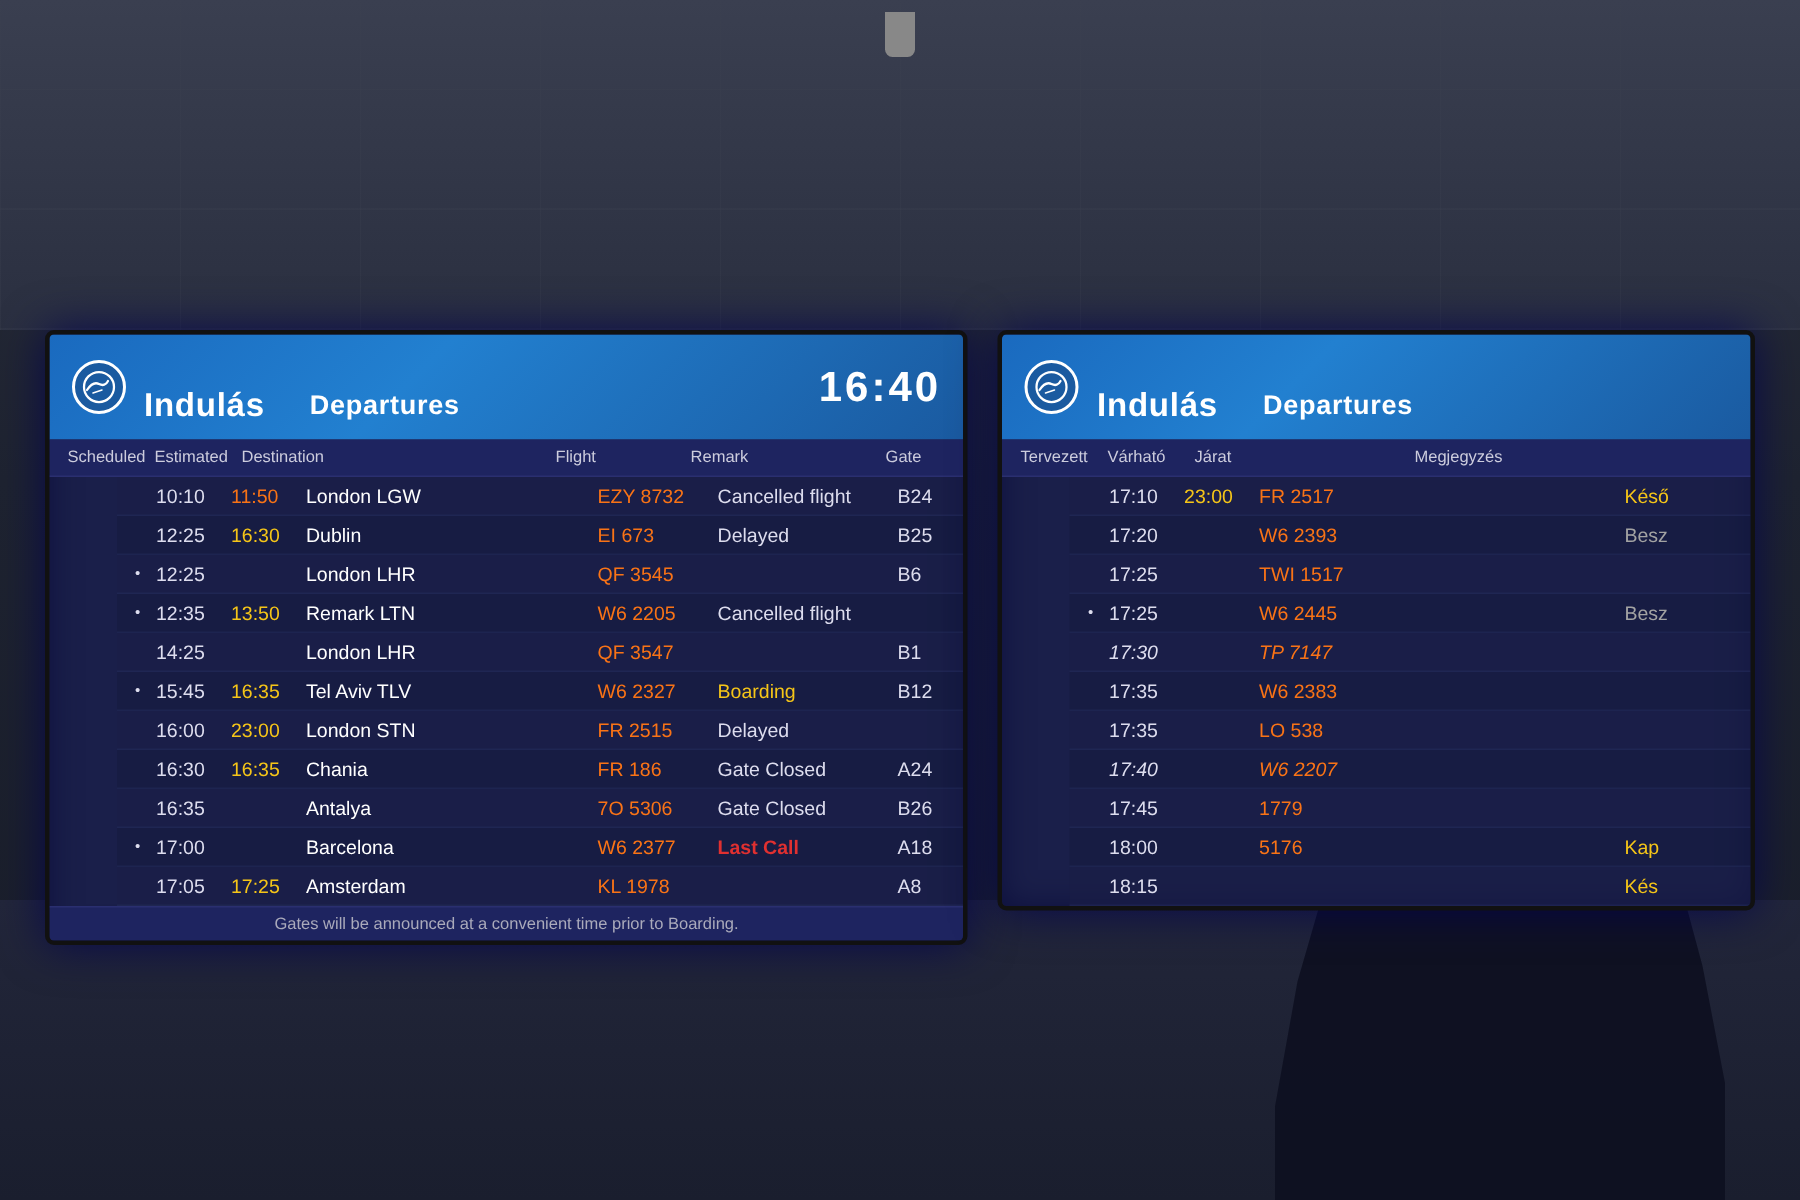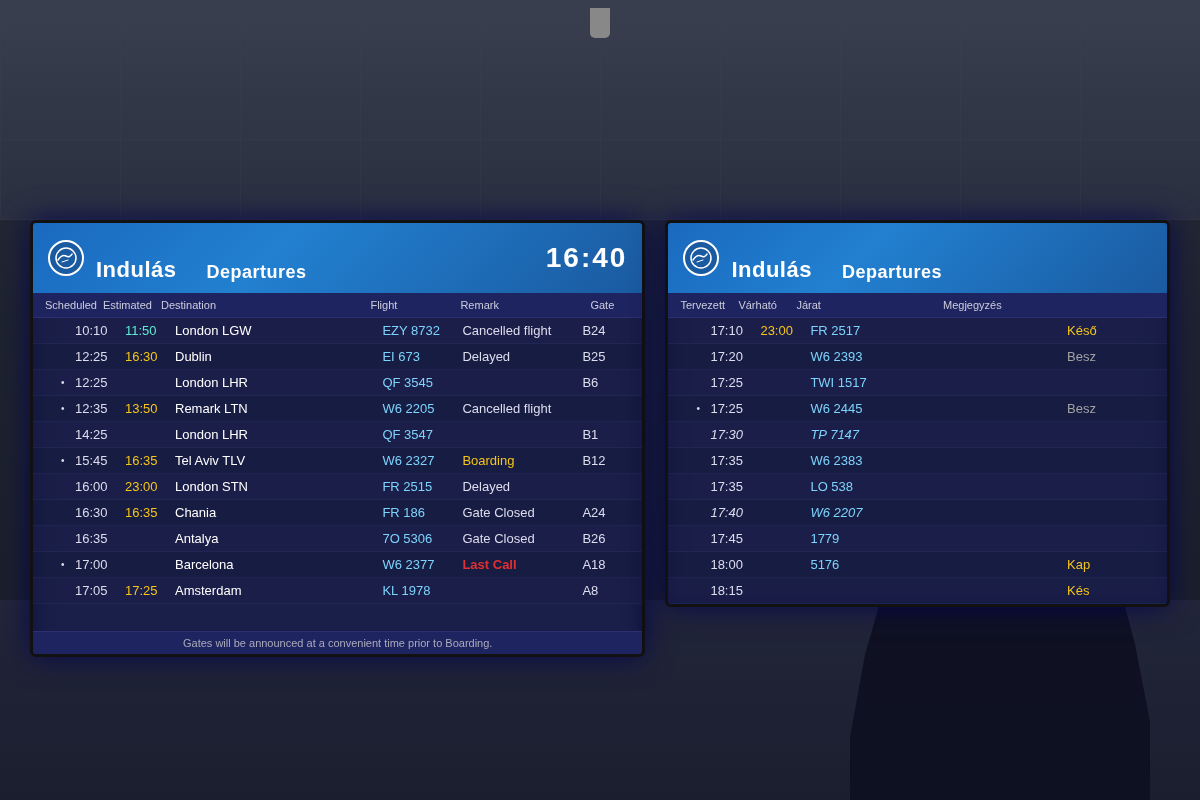--- a/index.html
+++ b/index.html
@@ -98,21 +98,21 @@
     }
 
     .lufthansa-logo svg {
       width: 24px;
       height: 24px;
     }
 
     .header-titles {
       display: flex;
       gap: 30px;
-      align-items: flex-end;
+      align-items: center;
       margin-top: 24px;
     }
 
     .board-title-hu {
       font-size: 22px;
       font-weight: bold;
       color: #fff;
       letter-spacing: 0.5px;
     }
 
@@ -153,25 +153,26 @@
       white-space: nowrap;
     }
 
     
     .flights-table {
       width: 100%;
     }
 
     .flight-row {
       display: grid;
-      padding: 3px 24px;
+      padding: 3px 8px;
       font-size: 13px;
       border-bottom: 1px solid rgba(40,50,100,0.4);
       align-items: center;
       min-height: 26px;
+      margin-left: 45px;
     }
 
     .flight-row-left {
       grid-template-columns: 58px 58px 1fr 90px 130px 48px;
     }
 
     .flight-row-right {
       grid-template-columns: 58px 58px 1fr 90px 130px;
     }
 
@@ -186,40 +187,39 @@
       padding: 1px 4px;
       white-space: nowrap;
       overflow: hidden;
       color: #dde;
       font-size: 13px;
     }
 
     .cell-time-sched { color: #dde; }
     .cell-time-est { color: #f5c518; }
     .cell-dest { color: #fff; font-weight: 500; }
-    .cell-flight { color: #7dd3fc; }
+    .cell-flight { color: #f97316; }
     .cell-remark-normal { color: #dde; }
     .cell-remark-boarding { color: #f5c518; }
     .cell-remark-lastcall { color: #e03030; font-weight: bold; }
     .cell-gate { color: #dde; }
     .cell-dot { color: #dde; font-size: 10px; }
 
     
     .cell-remark-late { color: #f5c518; }
     .cell-remark-best { color: #a3a3a3; }
 
     
     .board-footer {
       background: #1e2460;
       padding: 5px 15px;
       font-size: 11px;
       color: #aab;
       text-align: center;
       border-top: 1px solid #2a2f70;
-      margin-top: 27px;
     }
 
     
     .person-silhouette {
       position: absolute;
       right: 50px;
       bottom: 0;
       width: 300px;
       height: 520px;
       background: #0d1020;
@@ -282,21 +282,21 @@
       <span class="col-header">Destination</span>
       <span class="col-header">Flight</span>
       <span class="col-header">Remark</span>
       <span class="col-header">Gate</span>
     </div>
 
     <div class="flights-table" id="left-flights">
     <div class="flight-row flight-row-left" style="grid-template-columns: 14px 50px 50px 1fr 80px 120px 40px;">
     <span class="cell cell-dot"></span>
     <span class="cell cell-time-sched">10:10</span>
-    <span class="cell cell-time-est" style="color:#5eead4">11:50</span>
+    <span class="cell cell-time-est" style="color:#f97316">11:50</span>
     <span class="cell cell-dest">London LGW</span>
     <span class="cell cell-flight">EZY 8732</span>
     <span class="cell cell-remark-normal">Cancelled flight</span>
     <span class="cell cell-gate">B24</span>
   </div>
         <div class="flight-row flight-row-left" style="grid-template-columns: 14px 50px 50px 1fr 80px 120px 40px;">
     <span class="cell cell-dot"></span>
     <span class="cell cell-time-sched">12:25</span>
     <span class="cell cell-time-est" style="color:#f5c518">16:30</span>
     <span class="cell cell-dest">Dublin</span>

